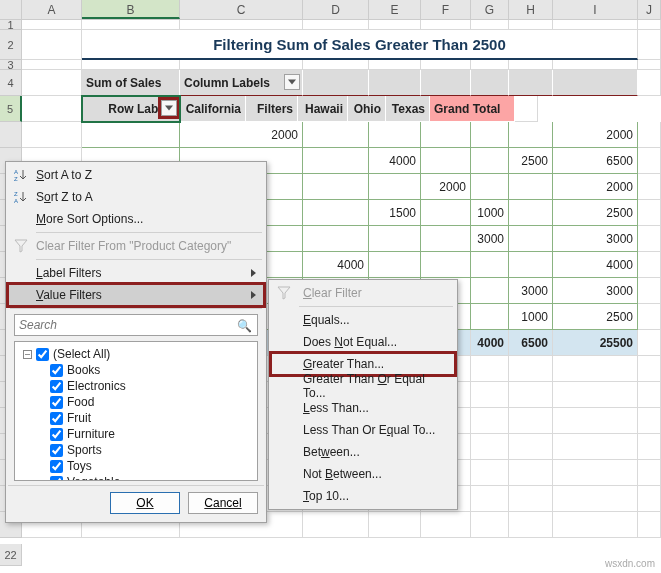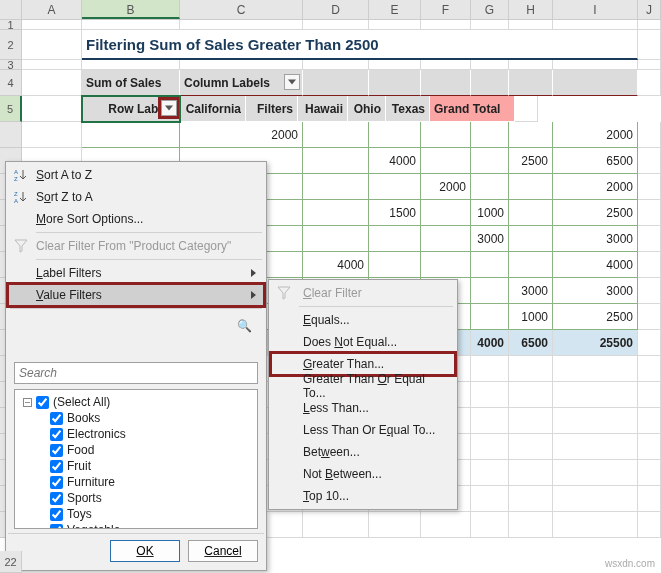--- a/index.html
+++ b/index.html
@@ -51,21 +51,21 @@
     line-height: 26px;
     overflow: hidden;
     white-space: nowrap;
     background: #fff;
   }
   .cell.r { text-align: right; }
   .title-cell {
     font-weight: bold;
     font-size: 15px;
     color: #1a3a5a;
-    text-align: left;
+    text-align: center;
   }
   .hdr {
     background: #dcdcdc;
     font-weight: bold;
     border-right: 1px solid #fff;
     border-bottom: 1px solid #7f1d1d;
     position: relative;
   }
   .subhdr {
     background: #dcdcdc;
@@ -141,21 +141,20 @@
     outline-offset: -1px;
   }
   .search-wrap { padding: 3px 6px; position: relative; }
   .search-wrap input {
     width: 100%; height: 22px;
     border: 1px solid #a0a0a0;
     padding: 0 22px 0 4px;
     font-style: italic;
     color: #888;
     font-size: 12px;
-    margin-top: 48px;
   }
   .search-wrap .mag { position: absolute; right: 12px; top: 8px; color: #2a5a9c; font-size: 12px; }
   .checklist {
     margin: 2px 6px 4px 6px;
     border: 1px solid #a0a0a0;
     background: #fff;
     padding: 4px;
     height: 140px;
     overflow: hidden;
   }
@@ -193,21 +192,21 @@
 
   .menu2 { left: 268px; top: 279px; width: 190px; }
   .menu2 .item { padding-left: 32px; }
   .menu2 .highlight2 {
     outline: 3px solid #8c1f1f;
     outline-offset: -1px;
   }
 
   .row22-area {
     position: absolute;
-    left: 0; bottom: 0;
+    left: 0; bottom: 7px;
     display: flex;
     height: 22px;
   }
   .row22-area .rownum { line-height: 22px; }
 
   .watermark {
     position: absolute;
     right: 6px; bottom: 4px;
     color: #aaa;
     font-size: 10px;

